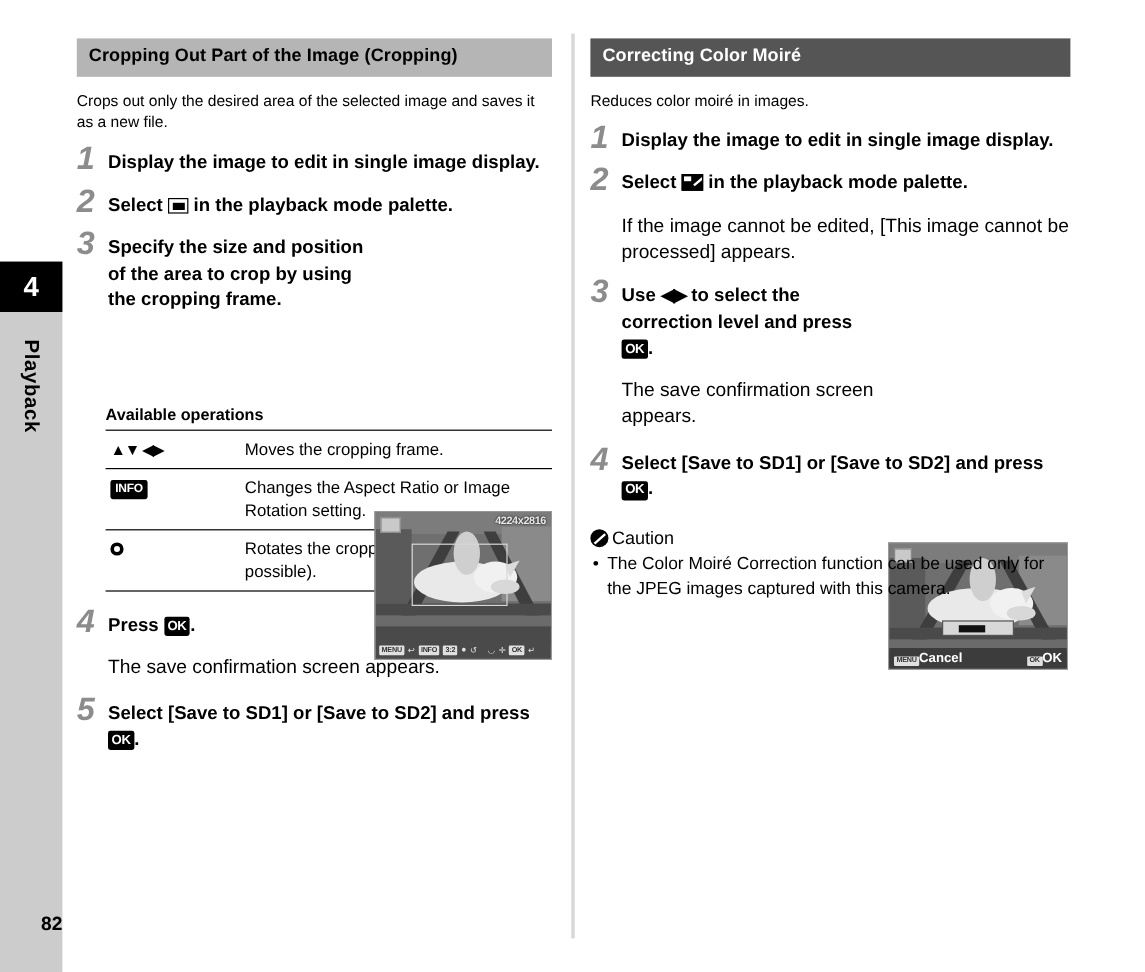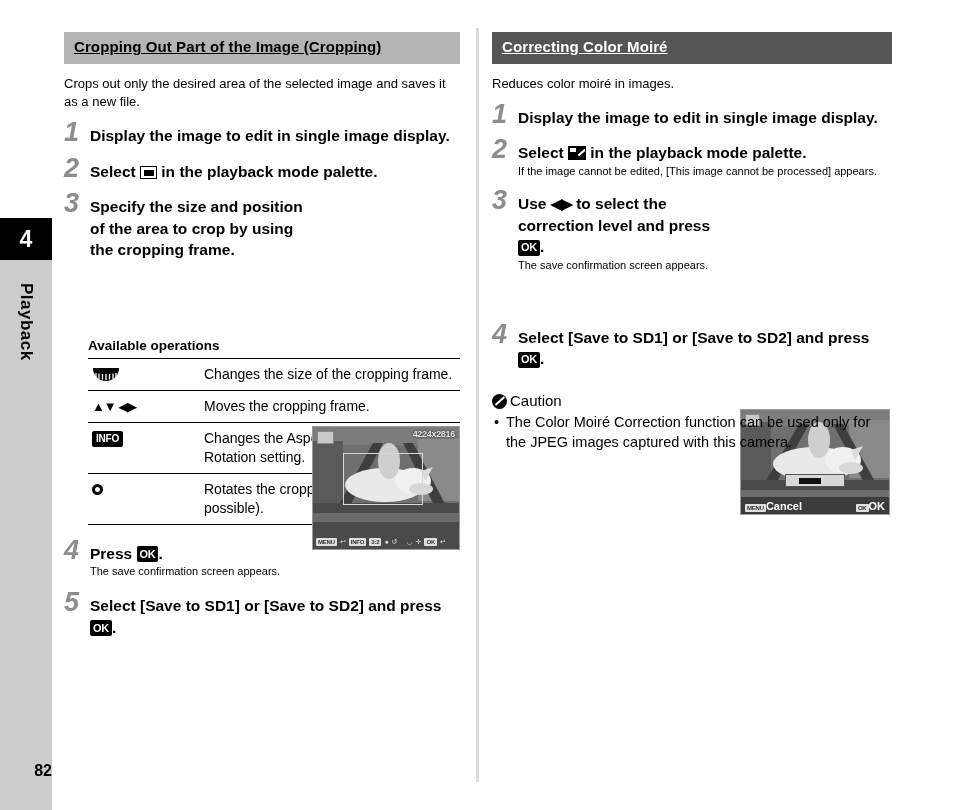--- a/index.html
+++ b/index.html
@@ -92,21 +92,20 @@
   #left-column { left: 64px; width: 396px; }
   #right-column { left: 492px; width: 400px; }
 
   
   .section-header {
     font-size: 15px;
     font-weight: bold;
     padding: 7px 10px 8px 10px;
     line-height: 1.1;
     letter-spacing: 0.1px;
-    text-decoration: underline;
   }
   .section-header.light {
     background: #b5b5b5;
     color: #000000;
   }
   .section-header.dark {
     background: #555555;
     color: #ffffff;
   }
 
@@ -130,23 +129,23 @@
     font-style: italic;
     color: #8c8c8c;
     line-height: 1;
   }
   .step-title {
     font-size: 15.5px;
     font-weight: bold;
     line-height: 1.38;
   }
   .step-note {
-    font-size: 11px;
+    font-size: 16px;
     line-height: 1.4;
-    margin-top: 0;
+    margin-top: 14px;
     font-weight: normal;
   }
   .step.narrow .step-title,
   .step.narrow .step-note { max-width: 215px; }
 
   
   .ok-badge {
     display: inline-block;
     background: #000000;
     color: #ffffff;
@@ -478,31 +477,20 @@
         <span>↵</span>
       </div>
     </div>
   </div>
 
   <div class="ops-title">Available operations</div>
   <table class="ops">
     <tbody>
       <tr>
         <td class="ops-key">
-          <span class="dial-icon">
-            <svg width="28" height="14" viewBox="0 0 28 14" xmlns="http://www.w3.org/2000/svg">
-              <path d="M1 1 H27 A13 13 0 0 1 1 1 Z" fill="#000"></path>
-              <path d="M4 6 L4 11 M7 6.5 L7 12 M10.5 7 L10.5 12.6 M14 7 L14 13 M17.5 7 L17.5 12.6 M21 6.5 L21 12 M24 6 L24 11" stroke="#fff" stroke-width="1.3"></path>
-            </svg>
-          </span>
-        </td>
-        <td class="ops-desc">Changes the size of the cropping frame.</td>
-      </tr>
-      <tr>
-        <td class="ops-key">
           <span class="arrows">▲▼ ◀▶</span>
         </td>
         <td class="ops-desc">Moves the cropping frame.</td>
       </tr>
       <tr>
         <td class="ops-key">
           <span class="info-badge">INFO</span>
         </td>
         <td class="ops-desc">Changes the Aspect Ratio or Image Rotation setting.</td>
       </tr>

